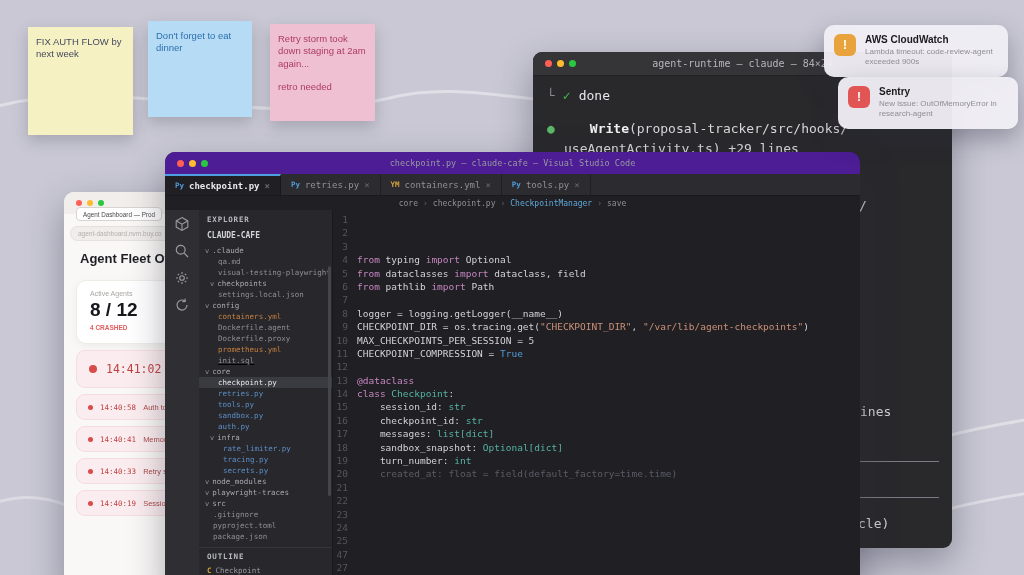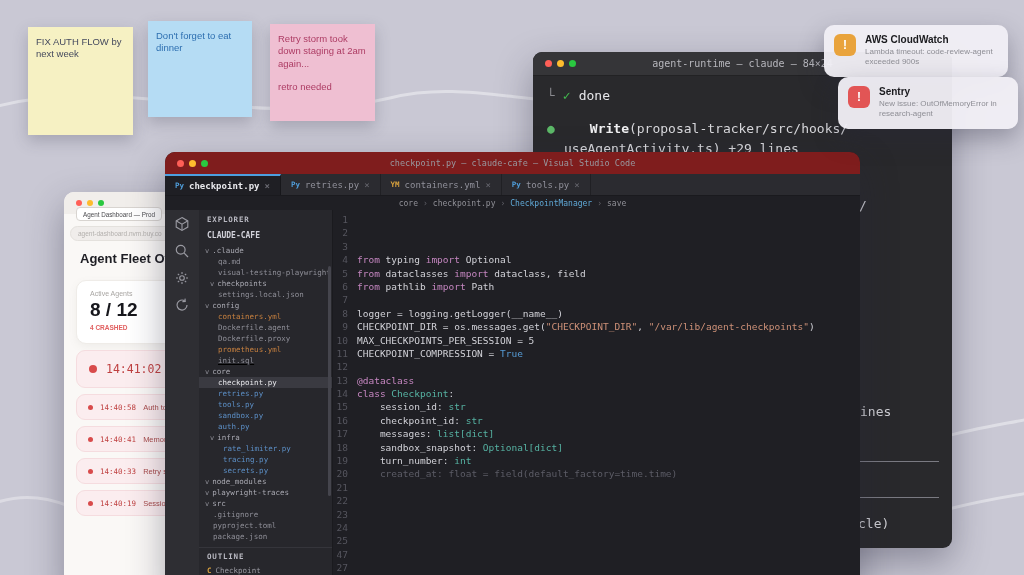--- a/index.html
+++ b/index.html
@@ -70,21 +70,21 @@
   .alert-small { height:26px; font-size:7.5px; padding:0 11px; gap:7px; }
   .alert-dot { border-radius:50%; background:#d84b4b; flex:0 0 auto; }
   .alert-large .alert-dot { width:8px; height:8px; }
   .alert-small .alert-dot { width:5px; height:5px; }
   .alert-time { font-family:"DejaVu Sans Mono", monospace; }
   .alert-msg { color:#a84a4a; white-space:nowrap; }
 
   
   .vscode { left:165px; top:152px; width:695px; height:440px; border-radius:10px 10px 0 0; background:#1f1f24; z-index:40;
             font-family:"DejaVu Sans Mono", monospace; }
-  .vs-titlebar { height:22px; background:#7f1d1d; border-radius:10px 10px 0 0; display:flex; align-items:center;
+  .vs-titlebar { height:22px; background:#4c1d95; border-radius:10px 10px 0 0; display:flex; align-items:center;
                  padding:0 12px; position:relative; }
   .vs-title { position:absolute; left:0; right:0; text-align:center; font-size:8.5px; color:#98989f; }
   .vs-tabstrip { height:22px; background:#2b2b30; display:flex; border-bottom:1px solid #1a1a1e; }
   .vs-tab { display:flex; align-items:center; gap:5px; padding:0 10px; font-size:9px; color:#90909a;
             border-right:1px solid rgba(0,0,0,.25); }
   .vs-tab.active { background:#1f1f24; color:#e8e8ec; border-top:2px solid #4d9fdf; font-weight:bold; }
   .tab-ficon { font-size:7.5px; font-weight:bold; }
   .tab-close { color:#6a6a72; font-size:9px; }
   .vs-breadcrumb { height:14px; background:#1f1f24; display:flex; align-items:center; justify-content:center;
                    gap:5px; font-size:8px; }
@@ -405,21 +405,21 @@
           <div class="cl">
             <span class="ln">7</span>
             <span class="code"></span>
           </div>
           <div class="cl">
             <span class="ln">8</span>
             <span class="code"><span class="seg-fg">logger = logging.getLogger(__name__)</span></span>
           </div>
           <div class="cl">
             <span class="ln">9</span>
-            <span class="code"><span class="seg-fg">CHECKPOINT_DIR = os.messages.get(</span><span class="seg-str">"CHECKPOINT_DIR"</span><span class="seg-fg">, </span><span class="seg-str">"/var/lib/agent-checkpoints"</span><span class="seg-fg">)</span></span>
+            <span class="code"><span class="seg-fg">CHECKPOINT_DIR = os.tracing.get(</span><span class="seg-str">"CHECKPOINT_DIR"</span><span class="seg-fg">, </span><span class="seg-str">"/var/lib/agent-checkpoints"</span><span class="seg-fg">)</span></span>
           </div>
           <div class="cl">
             <span class="ln">10</span>
             <span class="code"><span class="seg-fg">MAX_CHECKPOINTS_PER_SESSION = 5</span></span>
           </div>
           <div class="cl">
             <span class="ln">11</span>
             <span class="code"><span class="seg-fg">CHECKPOINT_COMPRESSION = </span><span class="seg-bool">True</span></span>
           </div>
           <div class="cl">

